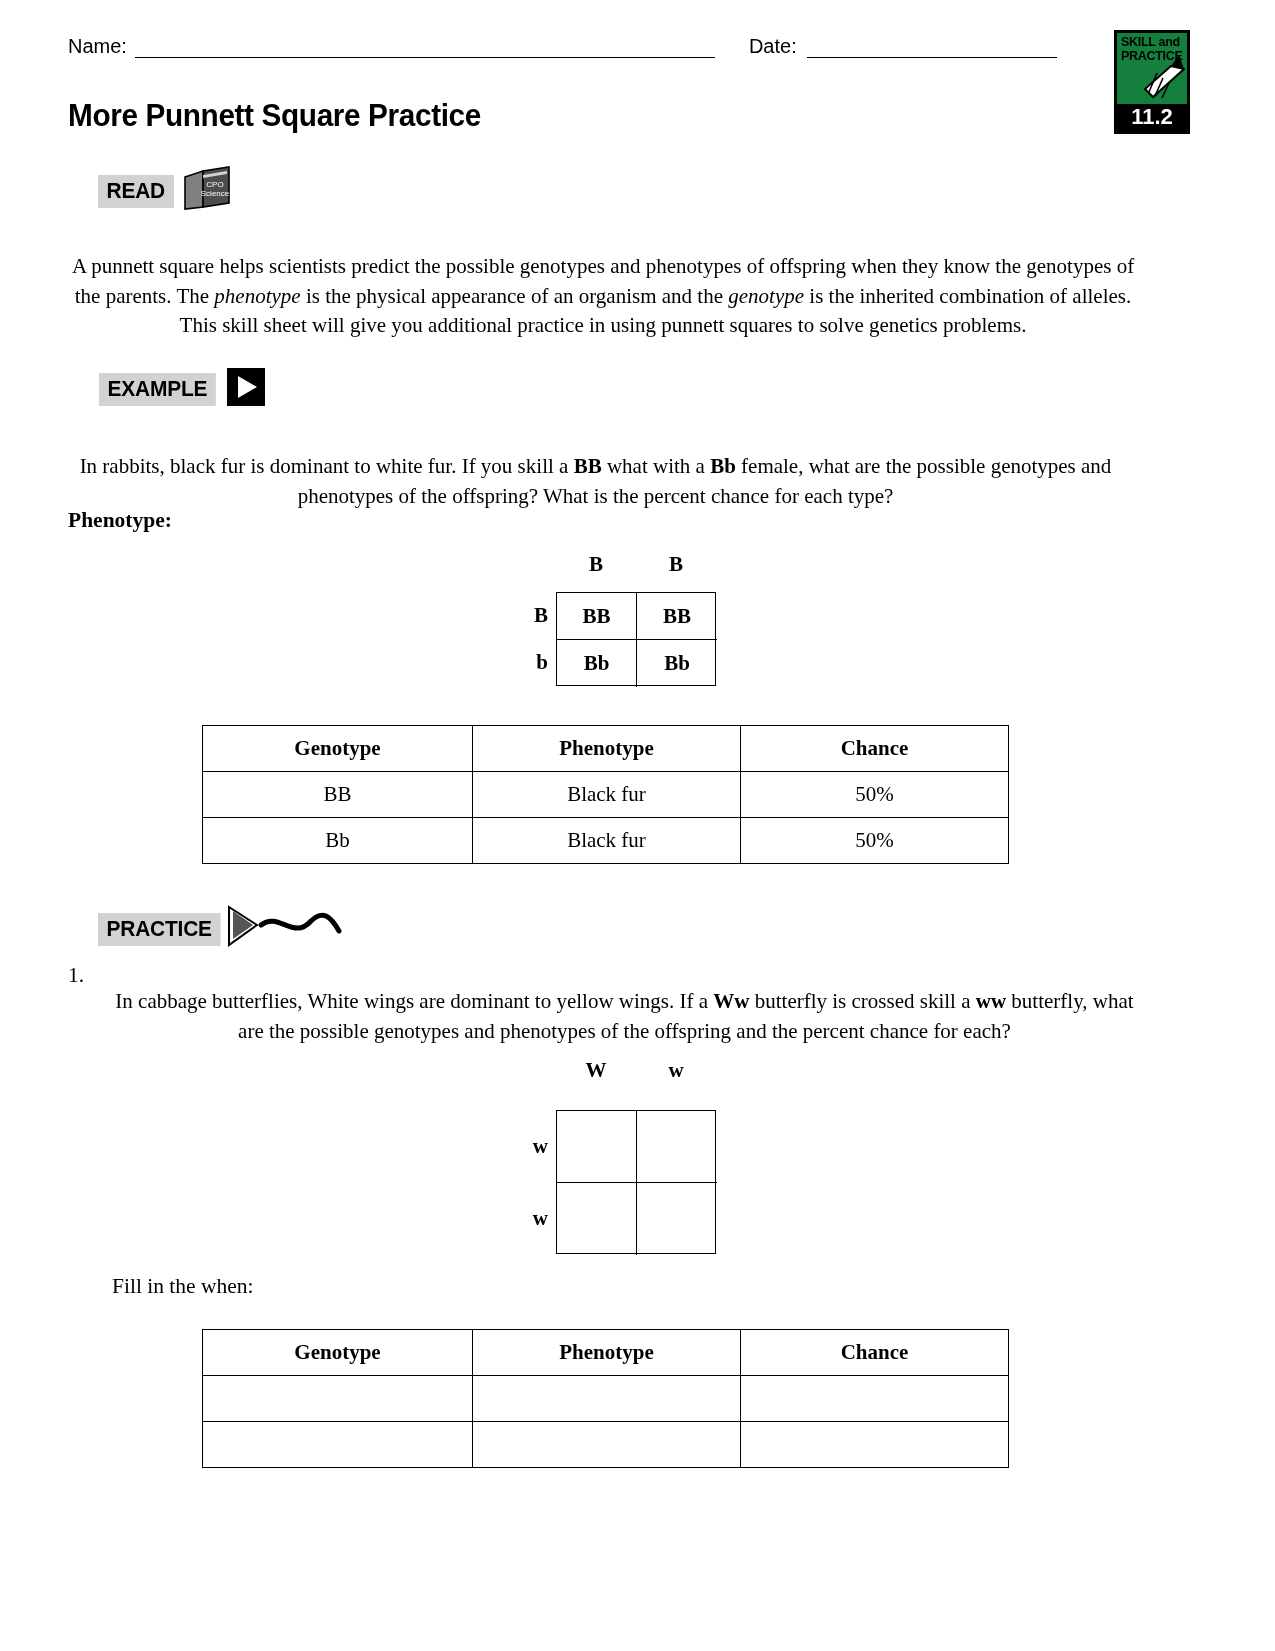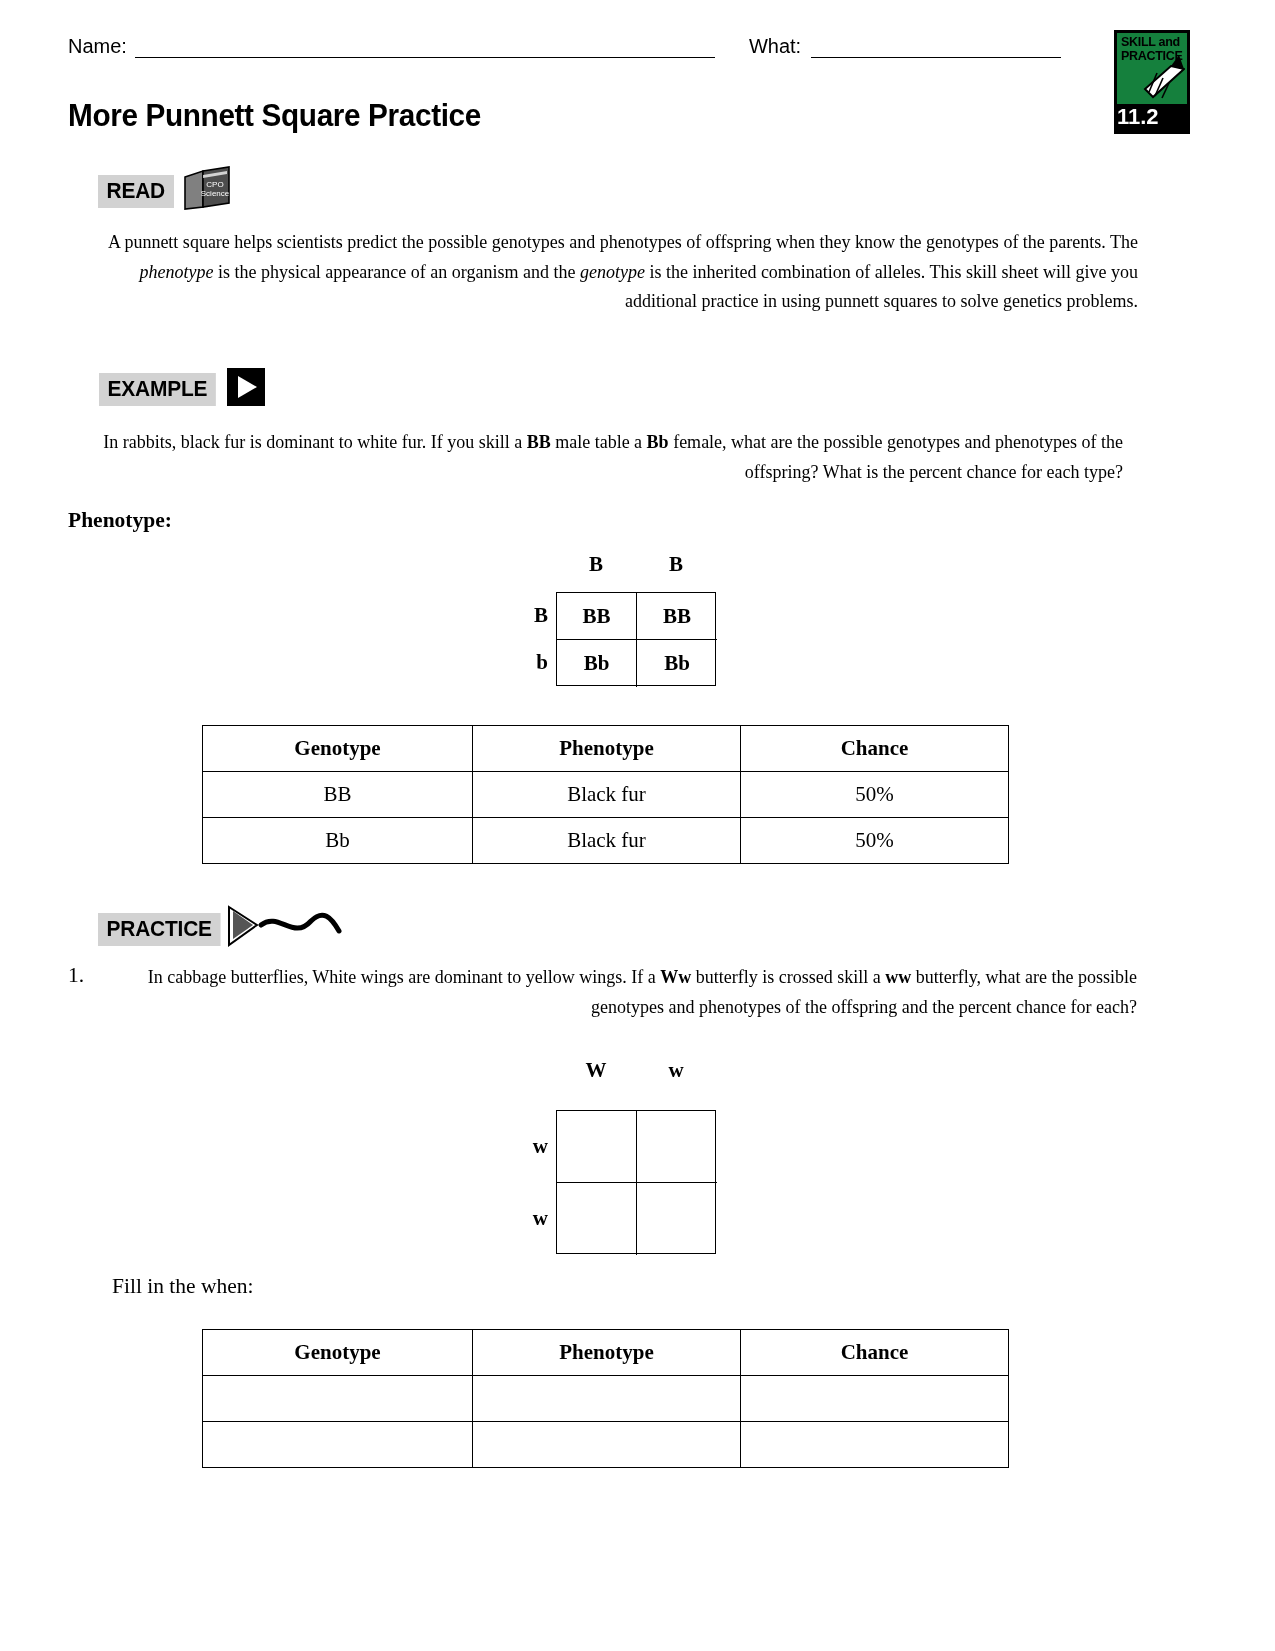--- a/index.html
+++ b/index.html
@@ -63,21 +63,21 @@
     letter-spacing: -0.3px;
   }
   .pencil { position: absolute; right: 2px; bottom: 1px; }
   .badge-num {
     background: #000;
     color: #fff;
     font-family: "Liberation Sans", sans-serif;
     font-weight: bold;
     font-size: 22px;
     line-height: 26px;
-    text-align: left;
+    text-align: center;
     height: 27px;
   }
 
   
   .page-title {
     position: absolute;
     left: 68px; top: 97px;
     font-family: "Liberation Sans", sans-serif;
     font-weight: bold;
     font-size: 32px;
@@ -101,23 +101,24 @@
     transform-origin: left center;
   }
 
   .book-icon { margin-left: 3px; }
   .play-icon { margin-left: 5px; }
   .practice-icon { margin-left: 0px; }
 
   
   .para {
     position: absolute;
-    font-size: 18px;
+    font-size: 21px;
     line-height: 29.5px;
-    text-align: right;
+    text-align: center;
+    margin-top: 24px;
   }
   .para i { font-style: italic; }
   .para b { font-weight: bold; }
 
   .solution-label {
     position: absolute;
     left: 68px; top: 508px;
     font-weight: bold;
     font-size: 21.5px;
   }
@@ -227,21 +228,21 @@
   }
 </style>
 </head>
 <body>
 
 <div class="page">
 
   <div class="hdr-row">
     <div class="hdr-label">Name:</div>
     <div class="rule rule-name"></div>
-    <div class="hdr-label hdr-date">What:</div>
+    <div class="hdr-label hdr-date">Date:</div>
     <div class="rule rule-date"></div>
   </div>
 
   <div class="badge">
     <div class="badge-top">
       <div class="badge-top-text">SKILL and</div>
       <div class="badge-top-text">PRACTICE</div>
       <span class="pencil">
         <svg width="42" height="46" viewBox="0 0 42 46">
           <polygon points="36,2 41,16 28,13" fill="#000"></polygon>
@@ -275,21 +276,21 @@
   <div class="chip-row" style="left:79px; top:368px;">
     <div class="chip">EXAMPLE</div>
     <span class="play-icon">
       <svg width="38" height="38" viewBox="0 0 38 38">
         <rect x="0" y="0" width="38" height="38" fill="#000"></rect>
         <polygon points="11,8 30,19 11,30" fill="#fff"></polygon>
       </svg>
     </span>
   </div>
 
-  <div class="para" id="ex-question" style="left:68px; top:428px; width:1055px;"><span>In rabbits, black fur is dominant to white fur. If you skill a </span><b>BB</b><span> male table a </span><b>Bb</b><span> female, what are the possible genotypes and phenotypes of the offspring? What is the percent chance for each type?</span></div>
+  <div class="para" id="ex-question" style="left:68px; top:428px; width:1055px;"><span>In rabbits, black fur is dominant to white fur. If you skill a </span><b>BB</b><span> what with a </span><b>Bb</b><span> female, what are the possible genotypes and phenotypes of the offspring? What is the percent chance for each type?</span></div>
 
   <div class="solution-label">Phenotype:</div>
 
   <div class="punnett" id="ex-punnett">
     <div class="pn-top">
       <span>B</span>
       <span>B</span>
     </div>
     <div class="pn-left">
       <span>B</span>

